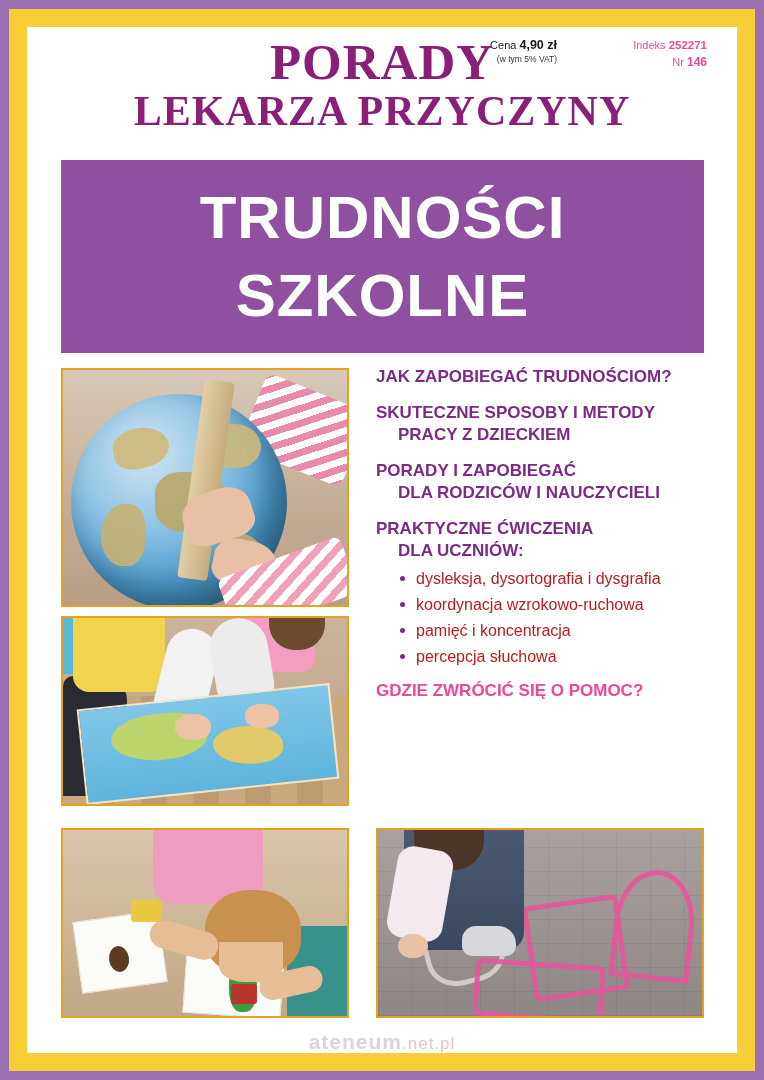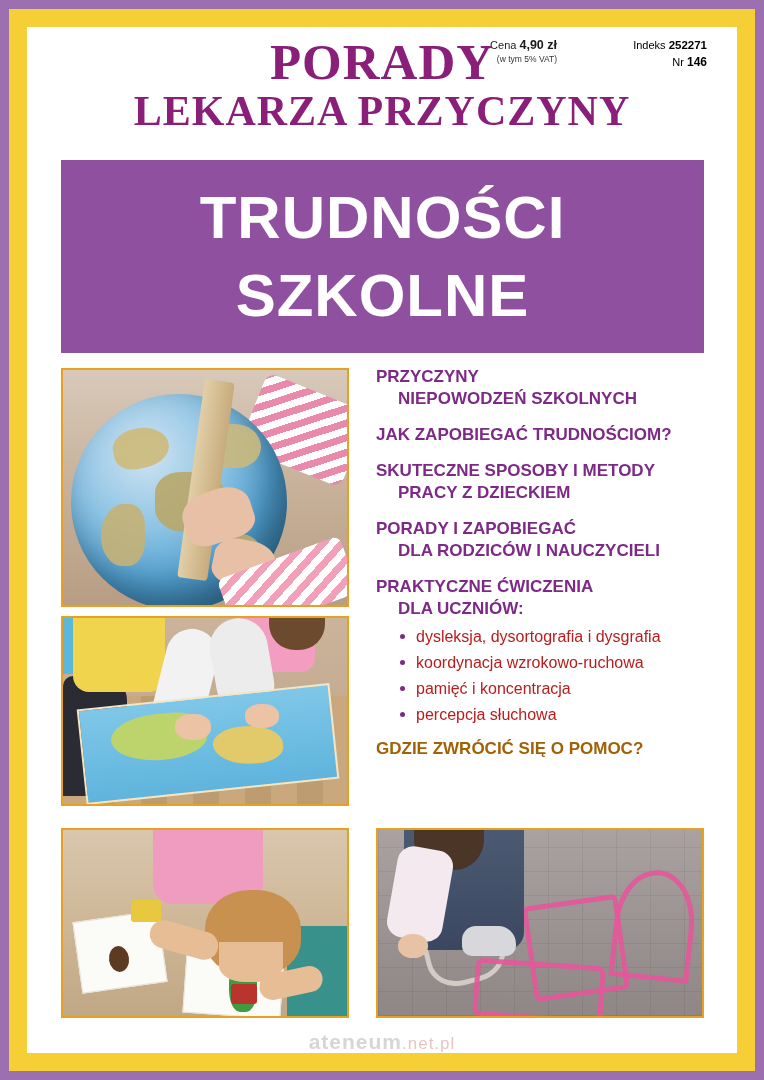--- a/index.html
+++ b/index.html
@@ -61,21 +61,21 @@
   .price-line2 {
     font-size: 8.5px;
     color: #333;
   }
   .index-block {
     position: absolute;
     right: 30px;
     top: 8px;
     text-align: right;
     line-height: 1.35;
-    color: #000000;
+    color: #ec4899;
   }
   .index-line {
     font-size: 11px;
   }
   .index-line b { font-size: 11.5px; }
   .nr-line {
     font-size: 11px;
   }
   .nr-line b { font-size: 12px; }
 
@@ -385,21 +385,21 @@
     content: "";
     position: absolute;
     left: 24px;
     top: 6px;
     width: 5px;
     height: 5px;
     background: #7d2a86;
     border-radius: 50%;
   }
   .last-head {
-    color: #a16207;
+    color: #ec4899;
     font-weight: bold;
     font-size: 17px;
     line-height: 22px;
   }
 
   
   .watermark {
     position: absolute;
     left: 0;
     top: 1030px;
@@ -525,24 +525,20 @@
       <div class="chalk-legs"></div>
       <div class="chalk-hair"></div>
       <div class="chalk-sleeve"></div>
       <div class="chalk-hand"></div>
       <div class="chalk-shoe"></div>
     </div>
   </div>
 
   <div class="content">
 
-    <div class="head-item">
-      <span>PRZYCZYNY</span>
-      <span class="ln2">NIEPOWODZEŃ SZKOLNYCH</span>
-    </div>
 
     <div class="head-item">
       <span>JAK ZAPOBIEGAĆ TRUDNOŚCIOM?</span>
     </div>
 
     <div class="head-item">
       <span>SKUTECZNE SPOSOBY I METODY</span>
       <span class="ln2">PRACY Z DZIECKIEM</span>
     </div>
 

